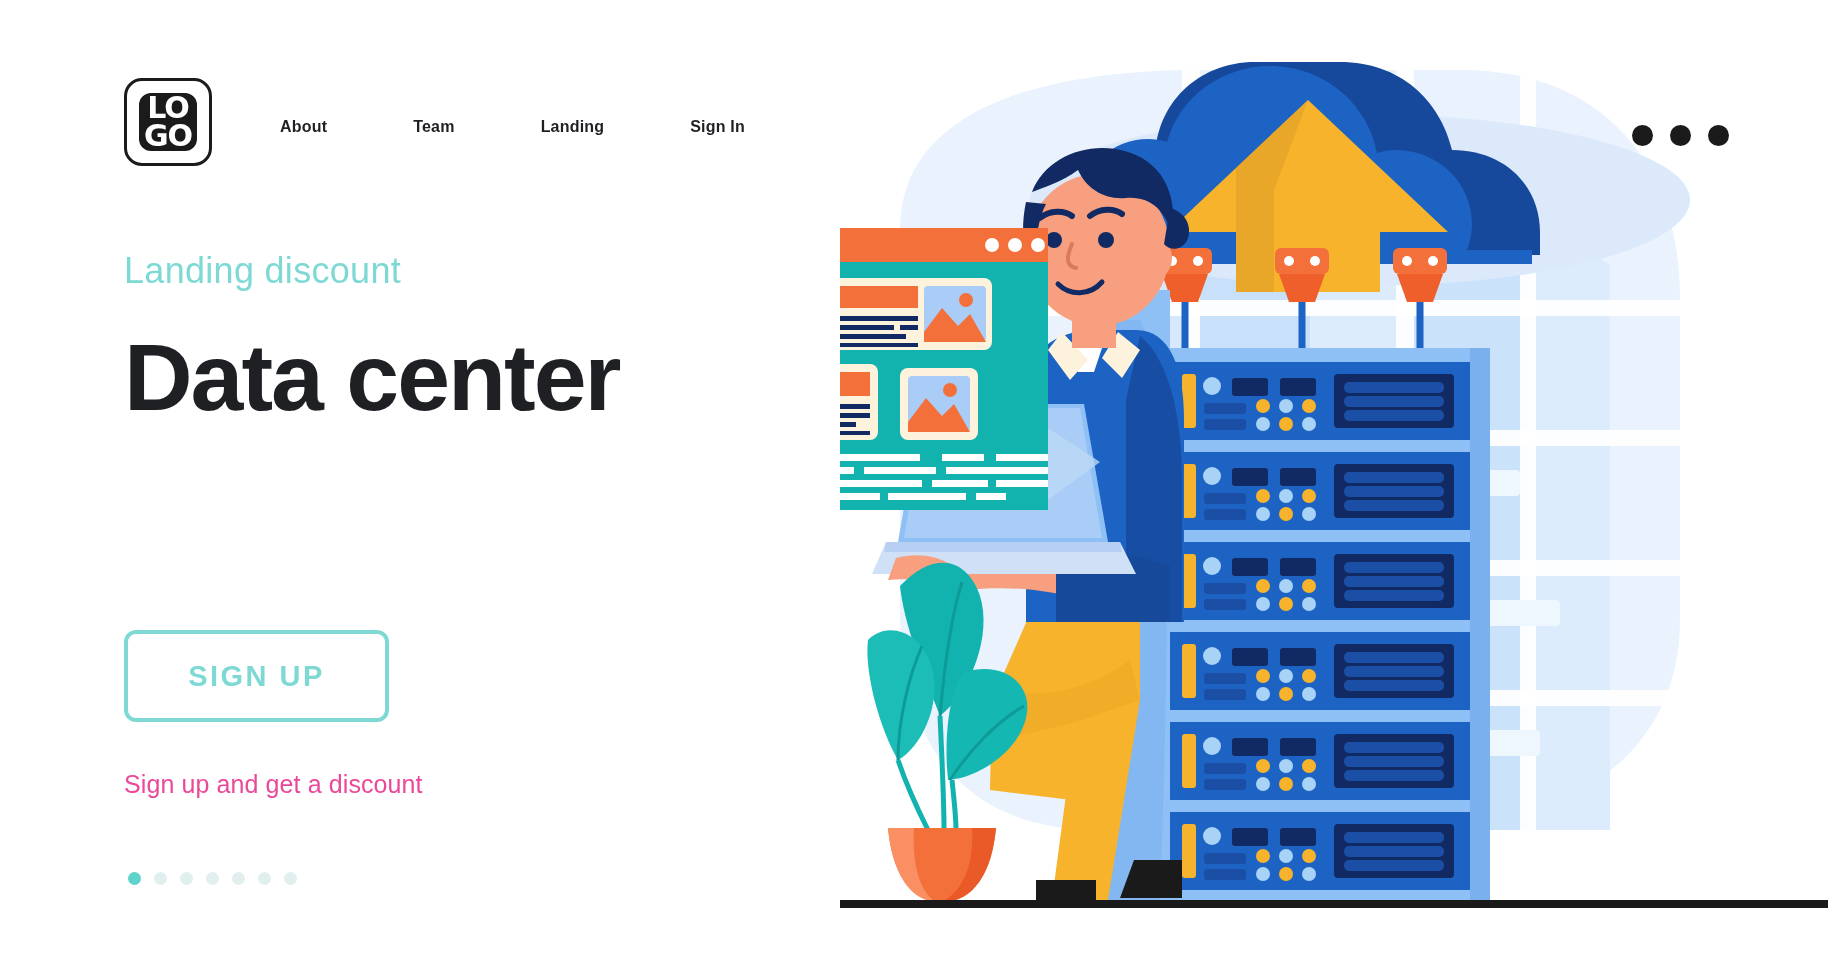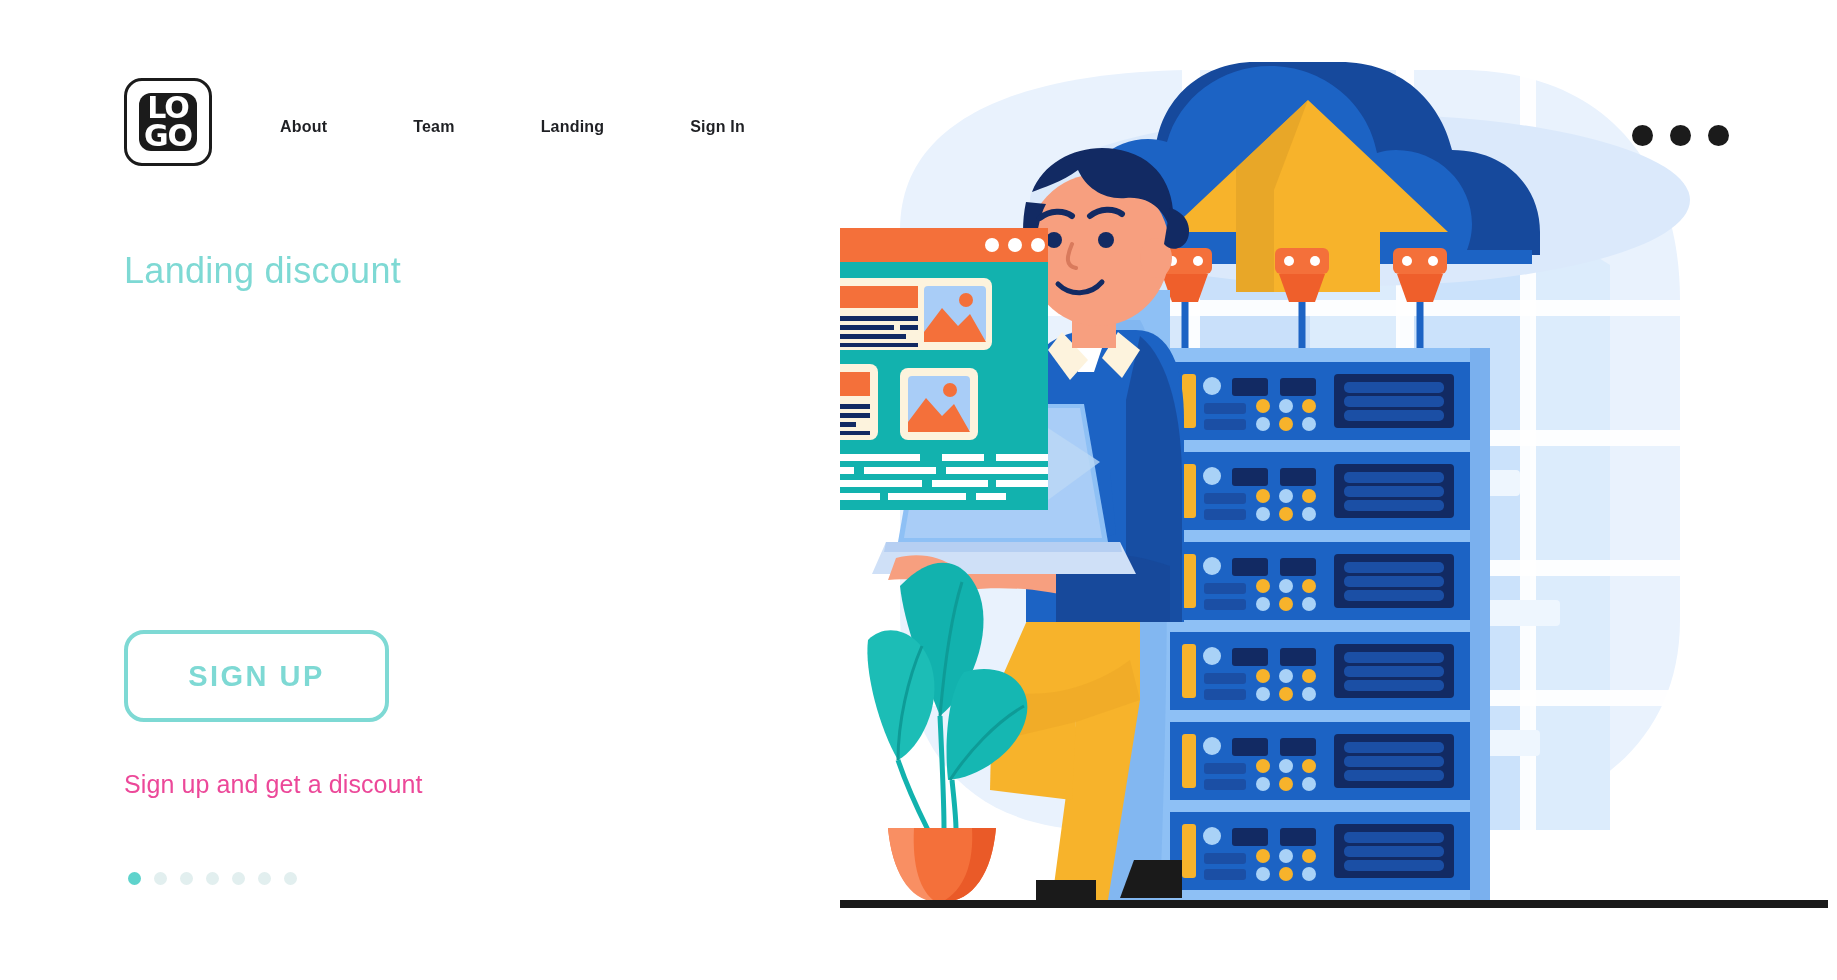--- a/index.html
+++ b/index.html
@@ -59,21 +59,21 @@
     font-size:36px;color:#7ed9d4;font-weight:normal;letter-spacing:0.3px;
     margin:0 0 38px 0;
   }
   .headline{
     font-size:95px;line-height:1.0;font-weight:bold;color:#1f2024;
     margin:0;letter-spacing:-2px;white-space:nowrap;
   }
   .signup-btn{
     position:absolute;left:124px;top:630px;
     width:265px;height:92px;
-    border:4px solid #7ed9d4;border-radius:20px;
+    border:4px solid #7ed9d4;border-radius:12px;
     background:#ffffff;
     display:flex;align-items:center;justify-content:center;
     cursor:pointer;box-sizing:border-box;
   }
   .signup-btn span{
     color:#7ed9d4;font-size:29px;font-weight:bold;letter-spacing:2.5px;
   }
   .sub-note{
     position:absolute;left:124px;top:770px;
     font-size:25px;color:#ec4899;letter-spacing:0.1px;
@@ -112,20 +112,21 @@
 
     <div class="menu-dots">
       <i></i>
       <i></i>
       <i></i>
     </div>
   </div>
 
   <div class="hero">
     <p class="eyebrow">Landing discount</p>
+    <h1 class="headline">Data center</h1>
   </div>
 
   <div class="signup-btn">
     <span>SIGN UP</span>
   </div>
 
   <div class="sub-note">Sign up and get a discount</div>
 
   <div class="dots">
     <i class="active"></i>

